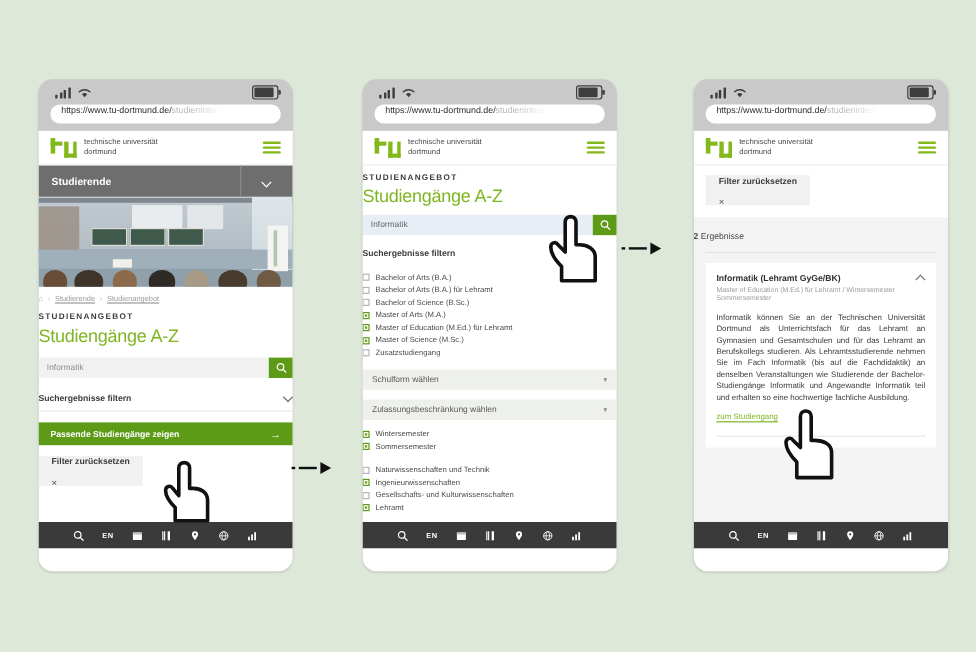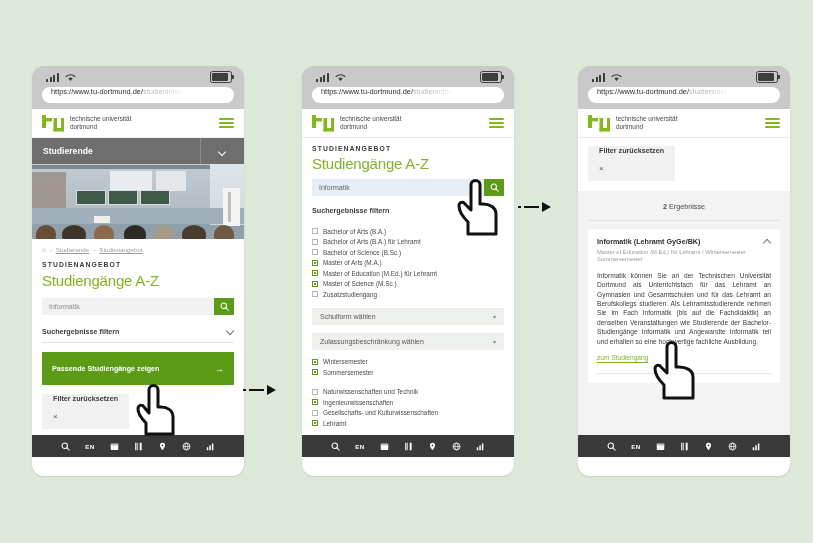--- a/index.html
+++ b/index.html
@@ -74,62 +74,62 @@
   .hero .floor{position:absolute;left:0;right:0;top:44px;height:16px;background:#9fb0bb;}
   .hero .win{position:absolute;right:0;top:0;width:34px;bottom:14px;background:linear-gradient(180deg,#dfe6ea,#cfd8de);}
   .hero .banner{position:absolute;right:4px;top:24px;width:17px;height:38px;background:#f4f4f2;}
   .hero .banner i{position:absolute;left:5px;top:4px;width:3px;height:30px;background:#b9c4b0;}
   .hero .rail{position:absolute;left:0;right:0;top:1px;height:4px;background:#4b5158;opacity:.55;}
   .heads{position:absolute;left:0;right:0;bottom:0;height:22px;}
   .heads i{position:absolute;bottom:-5px;width:20px;height:19px;border-radius:50% 50% 42% 42%;}
   .desk{position:absolute;left:62px;top:52px;width:16px;height:7px;background:#f0efe9;}
 
   
-  .pagebody{padding:0 10px;}
+  .pagebody{padding:0 0;}
   .crumbs{display:flex;align-items:center;gap:4px;padding:7px 0 8px;font-size:6.2px;color:#9a9a9a;}
   .crumbs .sep{color:#c5c5c5;}
   .crumbs a{color:#9a9a9a;text-decoration:underline;text-underline-offset:1px;}
   .kicker{font-size:6.8px;font-weight:bold;letter-spacing:1.1px;color:#3c3c3c;}
   .h1{font-size:15px;color:#7fb522;font-weight:normal;margin:4px 0 9px;letter-spacing:-.2px;}
   .h1.compact{margin:3px 0 7px;}
 
   
   .searchrow{display:flex;height:17px;margin-bottom:2px;}
   .searchrow .field{flex:1;background:#f1f1f1;display:flex;align-items:center;
                     padding:0 7px;font-size:7px;color:#8e8e8e;}
   .searchrow .field.active{background:#e8eef6;color:#666;}
   .searchbtn{width:20px;background:#5d9a15;display:flex;align-items:center;justify-content:center;}
 
   .accordion{display:flex;align-items:center;height:22px;border-bottom:1px solid #e6e6e6;
              font-size:7.2px;font-weight:bold;color:#3c3c3c;margin-top:5px;}
   .accordion .chev{margin-left:auto;}
   .accordion.noborder{border-bottom:none;}
 
-  .greenbtn{margin-top:9px;height:33px;background:#5d9a15;color:#fff;display:flex;
+  .greenbtn{margin-top:9px;height:19px;background:#5d9a15;color:#fff;display:flex;
             align-items:center;padding:0 10px;font-size:7.2px;font-weight:bold;text-align:center;}
   .greenbtn .arw{margin-left:auto;font-size:9px;}
 
-  .resetbtn{margin-top:9px;height:35px;background:#f1f1f1;display:flex;align-items:flex-start;
+  .resetbtn{margin-top:9px;height:25px;background:#f1f1f1;display:flex;align-items:flex-start;
             padding:0 11px;font-size:7.2px;font-weight:bold;color:#3c3c3c;gap:9px;width:max-content;flex-direction:column;}
   .resetbtn .x{font-size:8px;color:#555;font-weight:normal;}
 
   
   .cbgroup{margin-top:6px;}
   .cbrow{display:flex;align-items:center;gap:5px;height:10.5px;font-size:6.4px;color:#4a4a4a;}
   .box{width:6px;height:6px;border:1px solid #b6b6b6;background:#fff;flex:none;box-sizing:border-box;}
   .box.on{border-color:#5d9a15;background:#fff;position:relative;}
   .box.on::after{content:"";position:absolute;left:1px;top:1px;right:1px;bottom:1px;background:#6ea523;}
 
   .selectbox{height:17px;background:#eef0ec;display:flex;align-items:center;padding:0 8px;
              font-size:7px;color:#5a5a5a;margin-top:8px;}
   .selectbox .cv{margin-left:auto;font-size:6px;color:#8a8a8a;}
 
   
   .filterwrap{background:#fff;padding:8px 10px 10px;}
-  .resultcount{text-align:center;font-size:7.2px;color:#4a4a4a;padding:11px 0 9px;}
+  .resultcount{text-align:left;font-size:7.2px;color:#4a4a4a;padding:11px 0 9px;}
   .resultcount b{font-weight:bold;}
   .divider{height:1px;background:#e2e2e2;}
   .greyzone{background:#f3f3f3;padding:0 10px;}
   .card{background:#fff;padding:8px 9px 9px;}
   .card .ctitle{display:flex;align-items:center;font-size:7.2px;font-weight:bold;color:#2e2e2e;}
   .card .ctitle .chev{margin-left:auto;color:#777;}
   .card .csub{font-size:5.8px;color:#9b9b9b;line-height:7.4px;margin-top:3px;}
   .card .cbody{font-size:6.6px;color:#3c3c3c;line-height:9.4px;margin-top:7px;text-align:justify;}
   .card .clink{display:inline-block;margin-top:8px;font-size:6.6px;color:#7fb522;
                text-decoration:underline;text-underline-offset:1.5px;}

